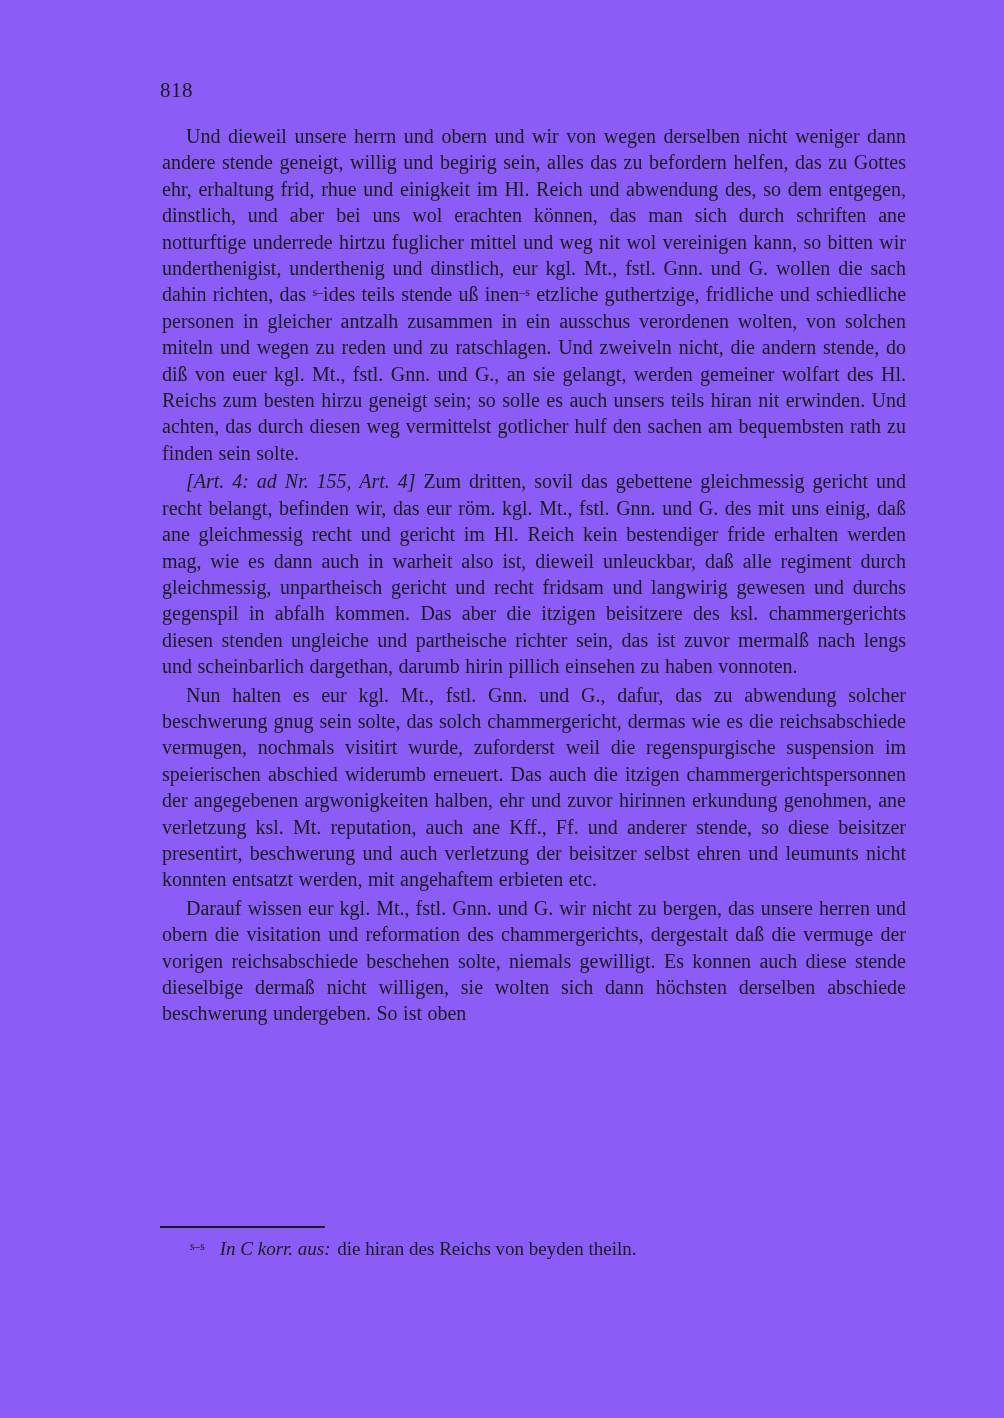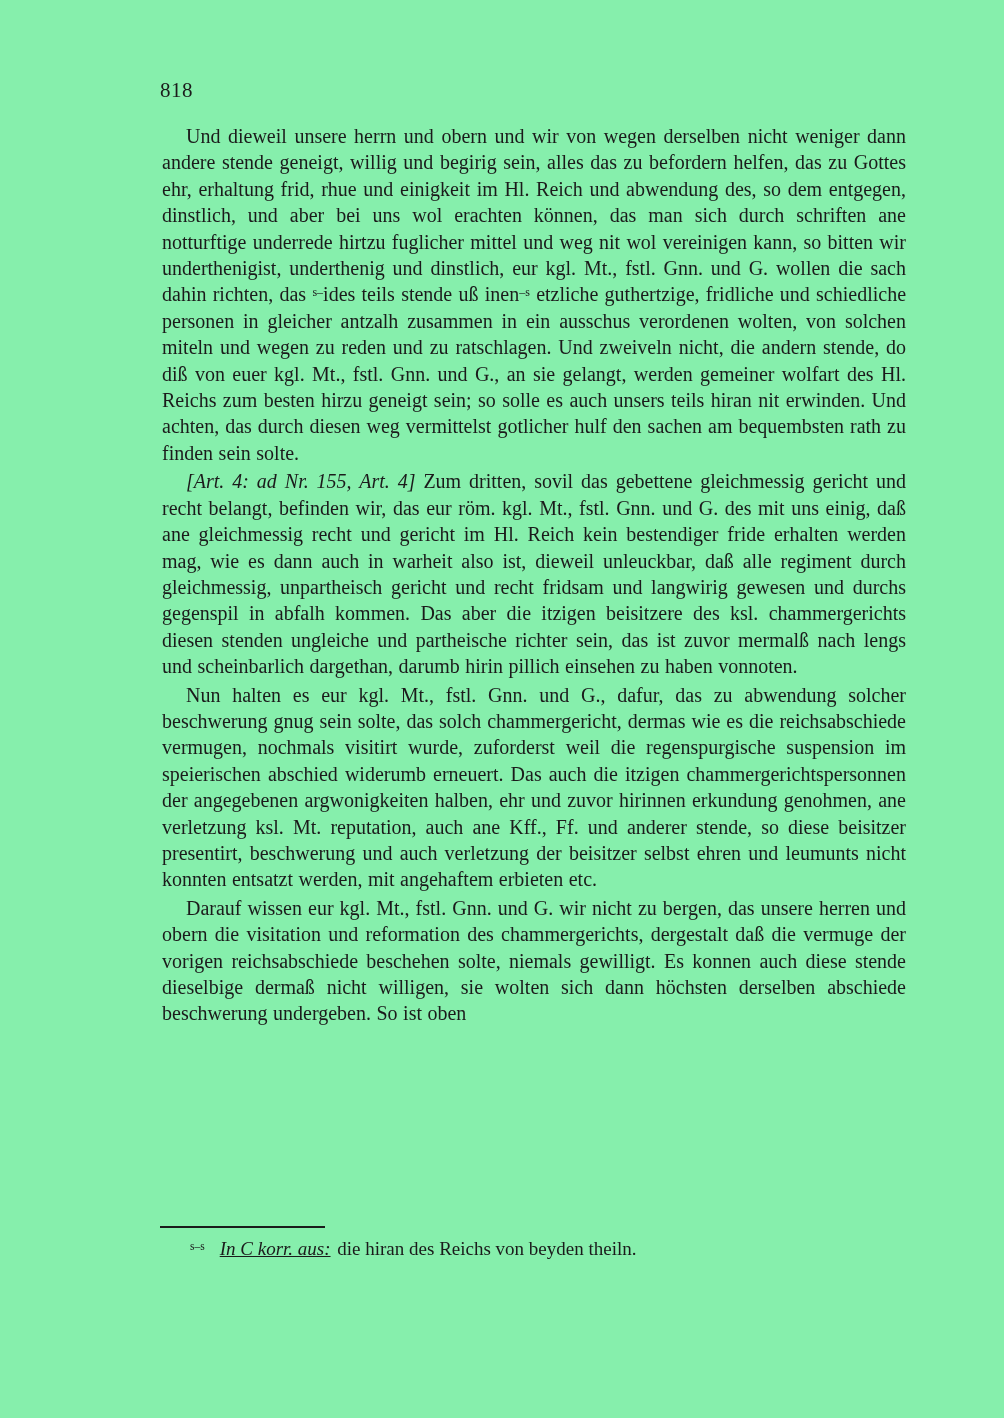--- a/index.html
+++ b/index.html
@@ -4,21 +4,21 @@
 <style>
   html, body {
     margin: 0;
     padding: 0;
     background: #ffffff;
   }
   .page {
     position: relative;
     width: 1004px;
     height: 1418px;
-    background: #86efac;
+    background: #8b5cf6;
     color: #1b1b1b;
     font-family: "Liberation Serif", serif;
     overflow: hidden;
   }
   .text-block {
     position: absolute;
     left: 160px;
     top: 78px;
     width: 748px;
   }
@@ -74,21 +74,21 @@
     margin: 0;
     padding-left: 30px;
     font-size: 19px;
     line-height: 24px;
   }
   .footnote sup.fn-mark {
     font-size: 11.5px;
     margin-right: 15px;
     text-align: center;
   }
-  .footnote em { margin-right: 2px; text-decoration: underline; }
+  .footnote em { margin-right: 2px; }
 </style>
 </head>
 <body>
 
 <div class="page">
 
   <div class="text-block">
 
     <div class="running-head">
       <span class="page-num">818</span>

